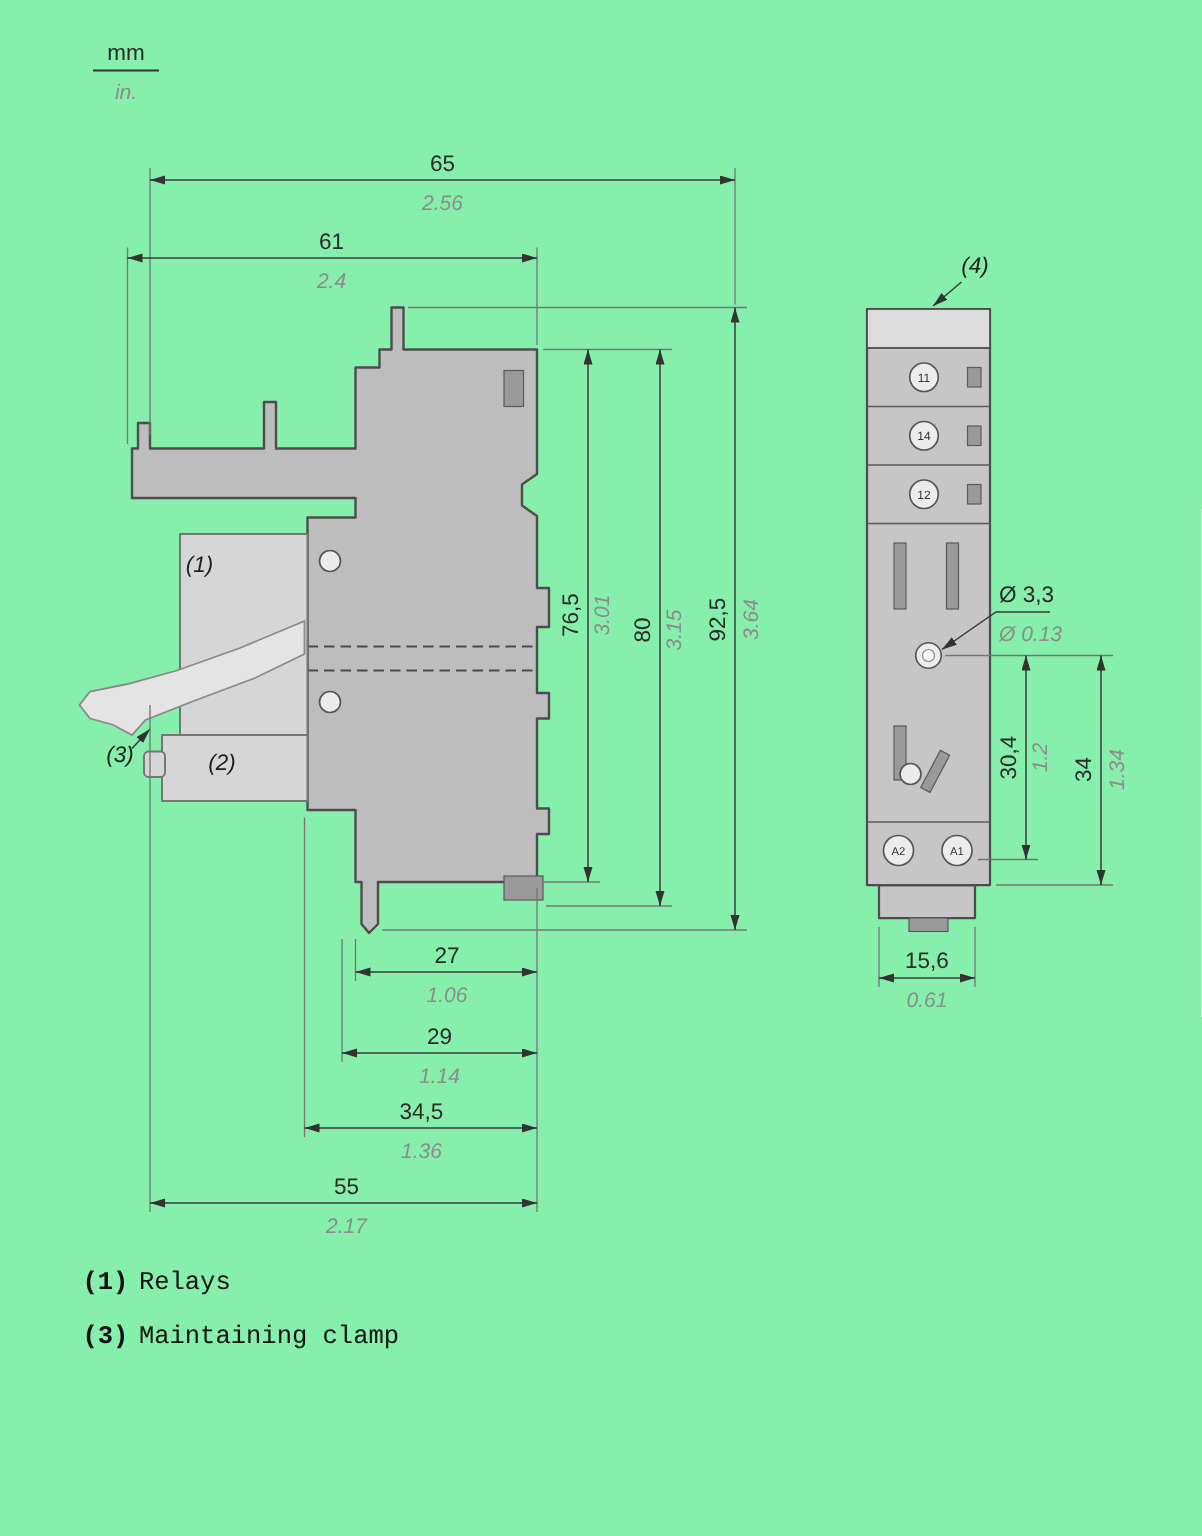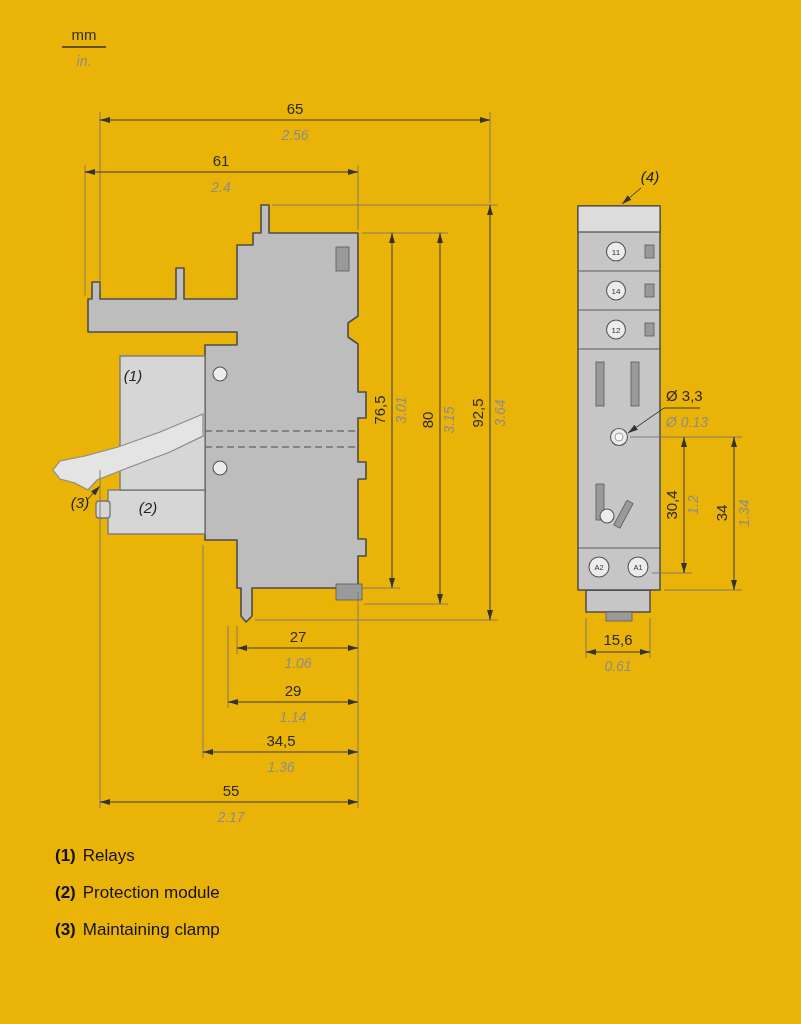--- a/index.html
+++ b/index.html
@@ -1,35 +1,35 @@
 <!DOCTYPE html>
 <html><head>
 <meta charset="utf-8">
 <style>
   html,body{margin:0;padding:0;background:#ffffff;}
-  .stage{position:relative;width:801px;height:1024px;background:#eab308;overflow:hidden;
+  .stage{position:relative;width:801px;height:1024px;background:#86efac;overflow:hidden;
          font-family:"Liberation Sans",sans-serif;}
   svg text{font-family:"Liberation Sans",sans-serif;}
   .mm-t{font-size:15px;fill:#2b2b2b;}
   .in-t{font-size:14px;font-style:italic;fill:#8c8c8c;}
   .callout{font-size:15px;font-style:italic;fill:#1f1f1f;}
   .term-t{font-size:8px;fill:#333;}
   .term-t-sm{font-size:7.5px;fill:#333;}
   .dim{stroke:#3a3a3a;stroke-width:1;fill:none;}
   .ext{stroke:#767676;stroke-width:0.9;fill:none;}
   .part{fill:#bdbdbd;stroke:#4d4d4d;stroke-width:1.6;stroke-linejoin:round;}
   .part2{fill:#c6c6c6;stroke:#4d4d4d;stroke-width:1.5;stroke-linejoin:round;}
   .part-light{fill:#d6d6d6;stroke:#757575;stroke-width:1.3;}
   .part-lighter{fill:#e4e4e4;stroke:#8a8a8a;stroke-width:1.2;}
   .slot{fill:#9a9a9a;stroke:#5a5a5a;stroke-width:0.8;}
   .hole{fill:#ececec;stroke:#555;stroke-width:1.1;}
   .innerline{stroke:#5a5a5a;stroke-width:1;fill:none;}
   .dashed{stroke:#4a4a4a;stroke-width:1.2;fill:none;stroke-dasharray:7 4;}
   .legend{position:absolute;left:55px;top:846px;}
-  .legend-row{margin-bottom:17px;font-size:17px;color:#111;}
+  .legend-row{margin-bottom:17px;font-size:17px;color:#111;font-family:Liberation Mono, monospace;}
   .legend-num{font-weight:bold;margin-right:7px;}
 </style>
 </head>
 <body>
 
 <div class="stage">
 
 <svg width="801" height="1024" viewBox="0 0 801 1024">
   <defs>
     <marker id="arr" markerWidth="11" markerHeight="8" refX="10" refY="3" orient="auto-start-reverse" markerUnits="userSpaceOnUse">
@@ -206,20 +206,17 @@
     </g>
   </g>
 </svg>
 
   
   <div class="legend">
     <div class="legend-row">
       <span class="legend-num">(1)</span><span class="legend-label">Relays</span>
     </div>
     <div class="legend-row">
-      <span class="legend-num">(2)</span><span class="legend-label">Protection module</span>
-    </div>
-    <div class="legend-row">
       <span class="legend-num">(3)</span><span class="legend-label">Maintaining clamp</span>
     </div>
   </div>
 
 </div>
 
 </body></html>

